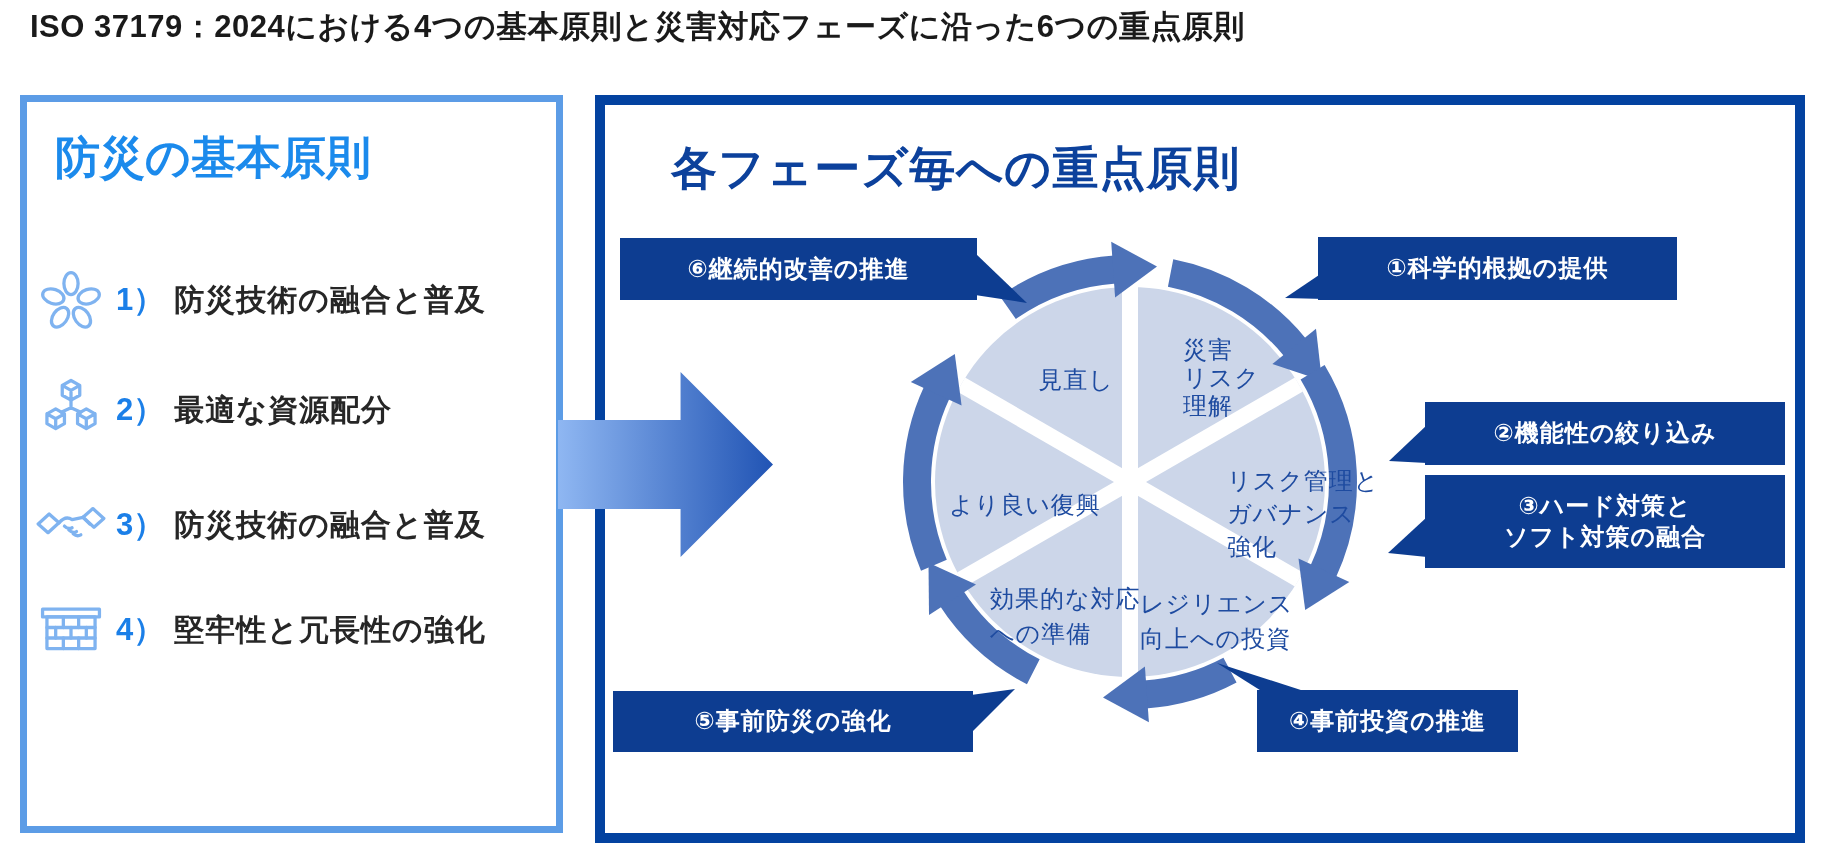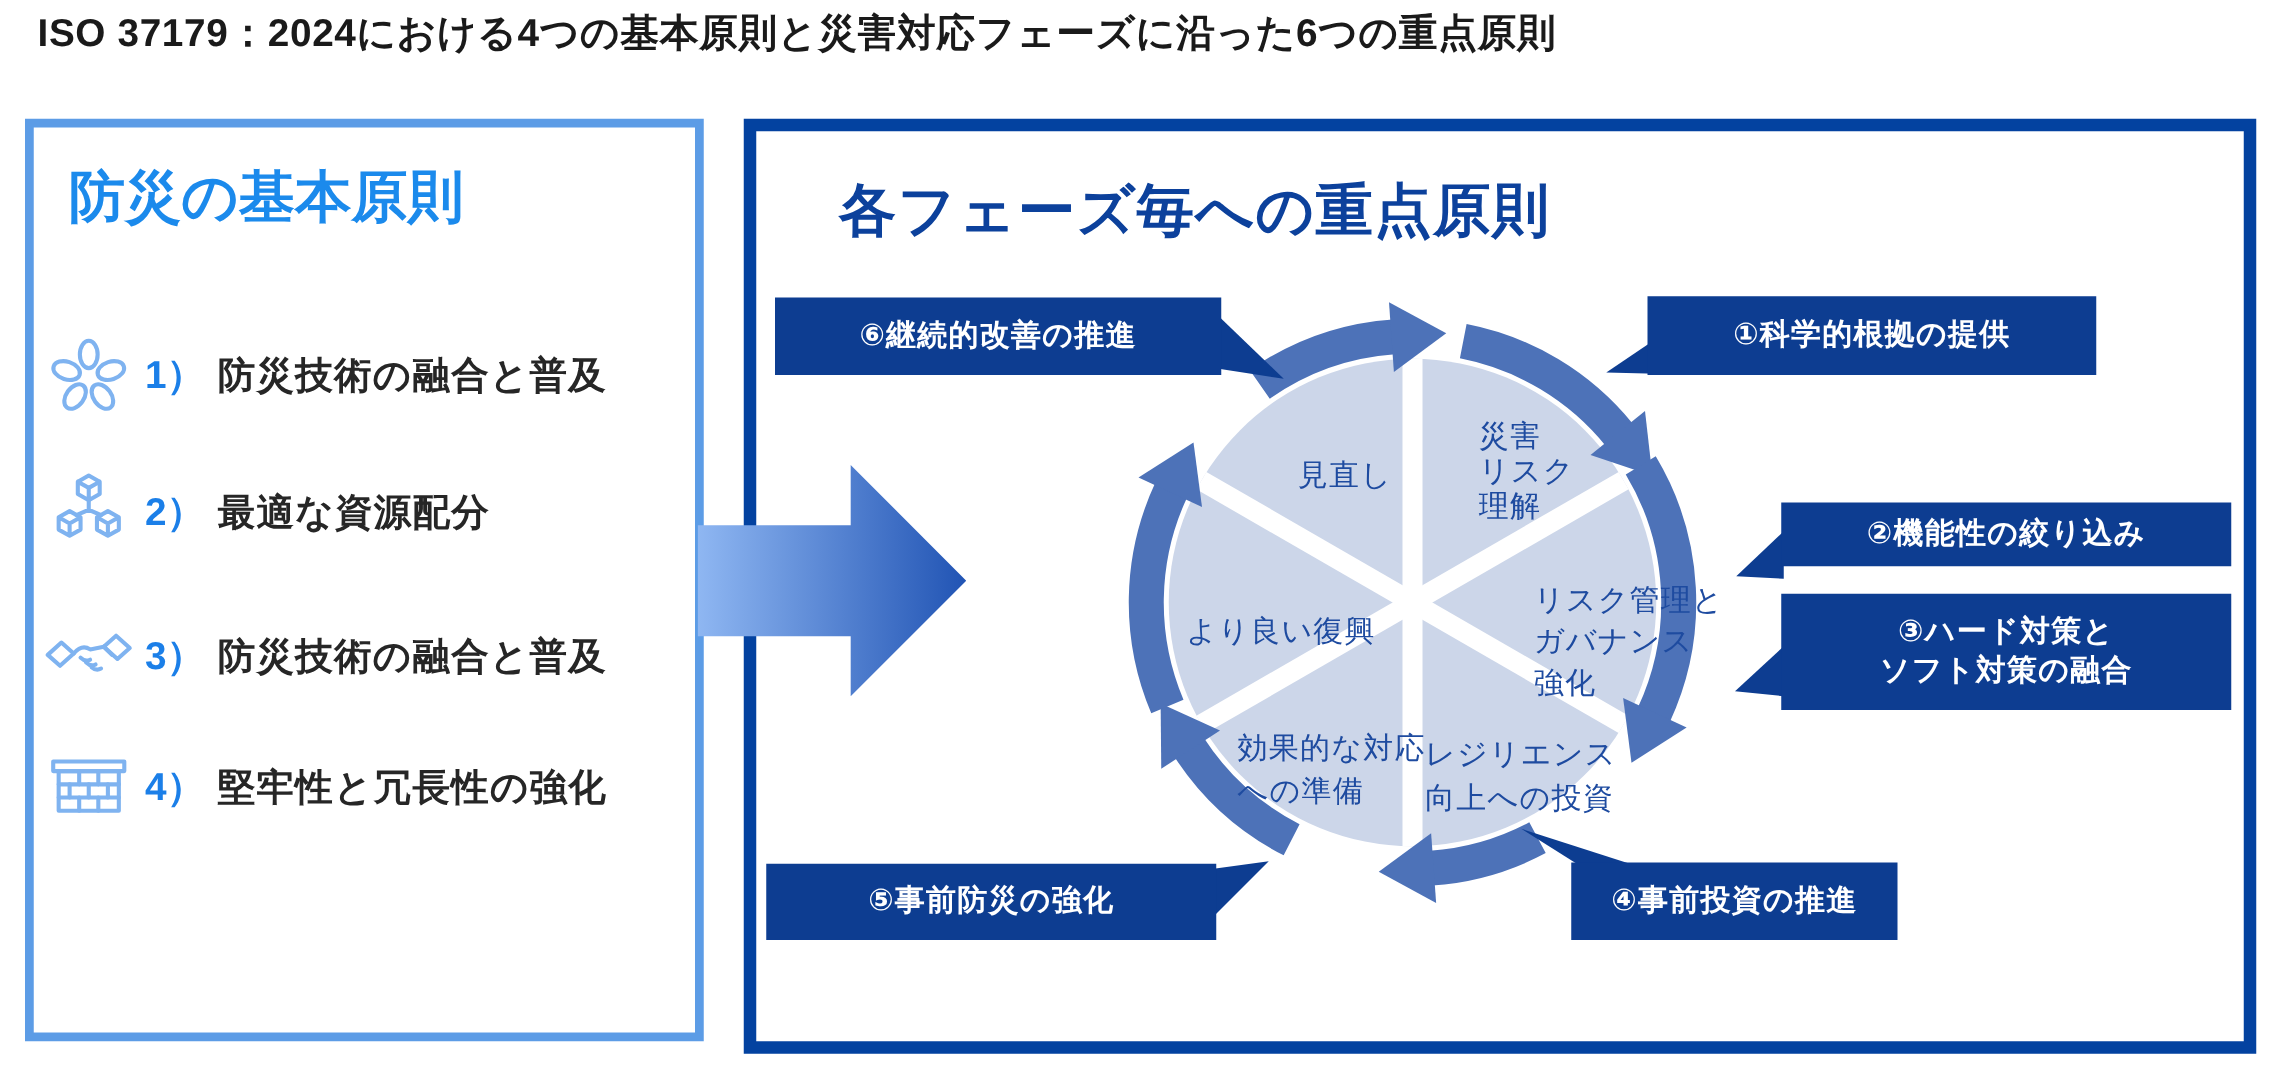--- a/index.html
+++ b/index.html
@@ -171,20 +171,20 @@
 向上への投資</div>
   <div class="seg" style="left:1227px;top:464px;line-height:33px">リスク管理と
 ガバナンス
 強化</div>
   <div class="seg" style="left:990px;top:581px;line-height:35px">効果的な対応
 への準備</div>
   <div class="seg" style="left:949px;top:489px">より良い復興</div>
   <div class="seg seg-center" style="left:1076px;top:380px">見直し</div>
 
   <div class="callout" style="left:1318px;top:237px;width:359px;height:63px">①科学的根拠の提供</div>
-  <div class="callout" style="left:1425px;top:402px;width:360px;height:51px">②機能性の絞り込み</div>
+  <div class="callout" style="left:1425px;top:402px;width:360px;height:63px">②機能性の絞り込み</div>
   <div class="callout" style="left:1425px;top:475px;width:360px;height:93px">③ハード対策と
 ソフト対策の融合</div>
   <div class="callout" style="left:1257px;top:690px;width:261px;height:62px">④事前投資の推進</div>
   <div class="callout" style="left:613px;top:691px;width:360px;height:61px">⑤事前防災の強化</div>
   <div class="callout" style="left:620px;top:238px;width:357px;height:62px">⑥継続的改善の推進</div>
 
 </div>
 
 </body></html>

